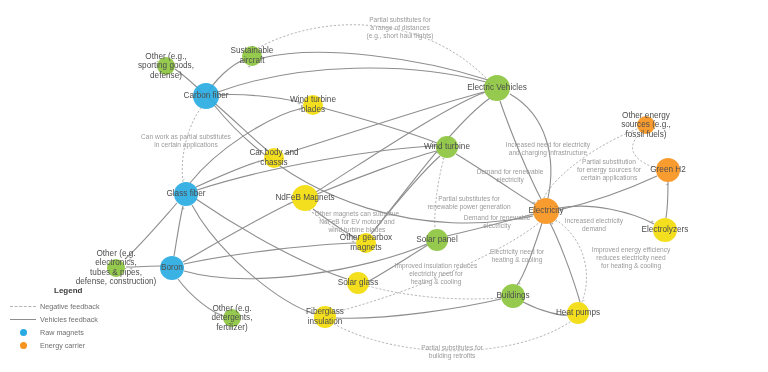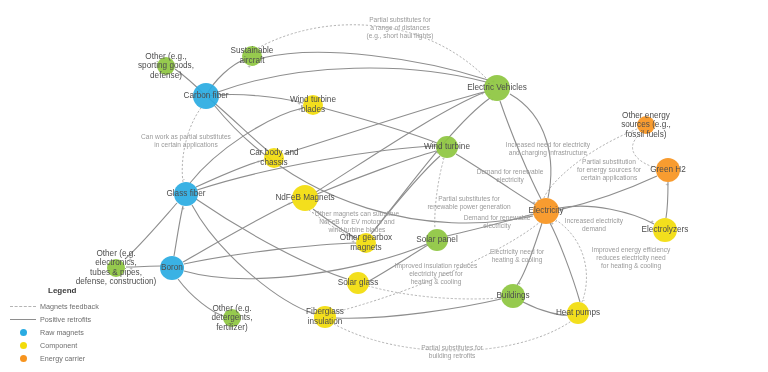--- a/index.html
+++ b/index.html
@@ -7,21 +7,21 @@
        font-family:"Liberation Sans","DejaVu Sans",sans-serif;}
   #stage{position:relative;width:768px;height:372px;background:#fff;}
   svg.net{position:absolute;left:0;top:0;width:768px;height:372px;}
   .edge{fill:none;stroke:#8e8e8e;stroke-width:1.1;}
   .edge-neg{fill:none;stroke:#b4b4b4;stroke-width:1.0;stroke-dasharray:1.4 2.6;stroke-linecap:round;}
   .node circle{stroke:none;}
   .nodelabel{font-size:8.2px;fill:#4d4d4d;text-anchor:middle;dominant-baseline:middle;}
   .ann{font-size:6.6px;fill:#9a9a9a;text-anchor:middle;dominant-baseline:middle;}
   .sign{font-size:5.5px;fill:#9a9a9a;text-anchor:middle;dominant-baseline:middle;}
   #legend{position:absolute;left:6px;top:286px;width:150px;}
-  .legend-title{font-size:8px;font-weight:bold;color:#3b3b3b;margin:0 0 5px 2px;padding-left:40px;}
+  .legend-title{font-size:8px;font-weight:bold;color:#3b3b3b;margin:0 0 5px 8px;padding-left:40px;}
   .legend-row{display:flex;align-items:center;height:13px;}
   .legend-key{width:34px;display:flex;align-items:center;justify-content:center;}
   .legend-text{font-size:7.2px;color:#6e6e6e;}
   .swatch{width:7px;height:7px;border-radius:50%;}
   .lineswatch{width:26px;height:0;border-top:1px solid #8e8e8e;}
   .lineswatch.dash{border-top:1px dashed #b4b4b4;}
 </style>
 </head>
 <body>
 
@@ -292,44 +292,38 @@
       </g>
   </svg>
 
   <div id="legend">
     <div class="legend-title">Legend</div>
     <div id="legend-lines">
         <div class="legend-row">
           <div class="legend-key">
             <div class="lineswatch dash"></div>
           </div>
-          <div class="legend-text">Magnets feedback</div>
+          <div class="legend-text">Negative feedback</div>
         </div>
         <div class="legend-row">
           <div class="legend-key">
             <div class="lineswatch"></div>
           </div>
-          <div class="legend-text">Positive retrofits</div>
+          <div class="legend-text">Vehicles feedback</div>
         </div>
       </div>
     <div id="legend-cats">
         <div class="legend-row">
           <div class="legend-key">
             <div class="swatch" style="background: rgb(41, 171, 226);"></div>
           </div>
           <div class="legend-text">Raw magnets</div>
         </div>
         <div class="legend-row">
           <div class="legend-key">
-            <div class="swatch" style="background: rgb(242, 220, 10);"></div>
-          </div>
-          <div class="legend-text">Component</div>
-        </div>
-        <div class="legend-row">
-          <div class="legend-key">
             <div class="swatch" style="background: rgb(247, 148, 30);"></div>
           </div>
           <div class="legend-text">Energy carrier</div>
         </div>
       </div>
   </div>
 
 </div>
 
 </body></html>

